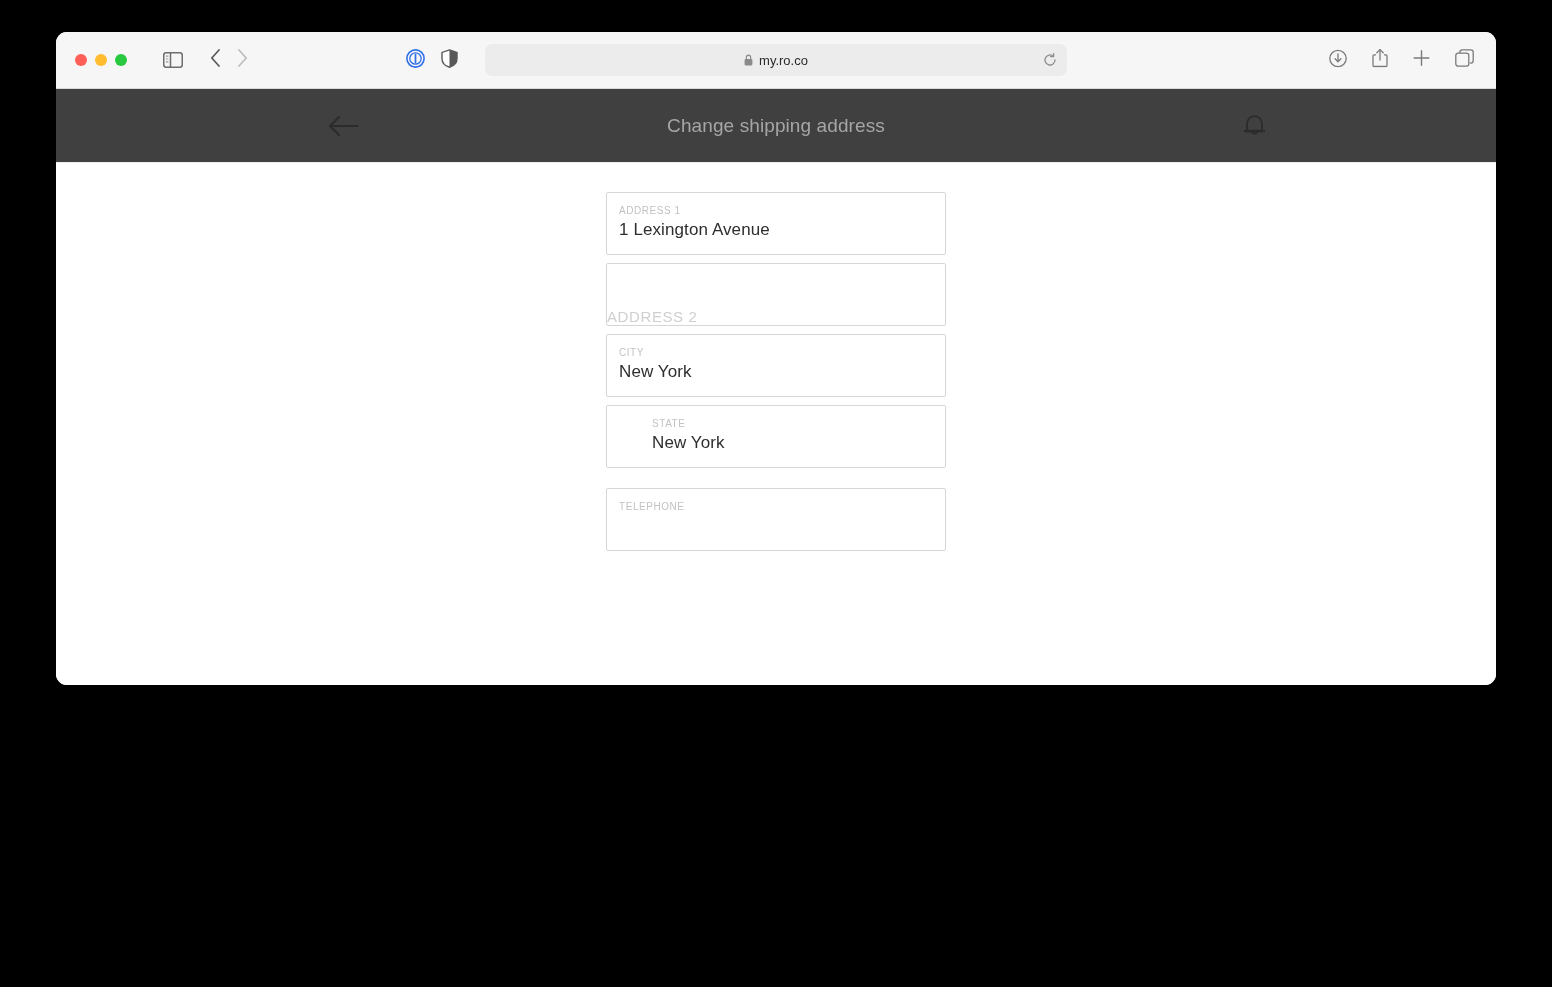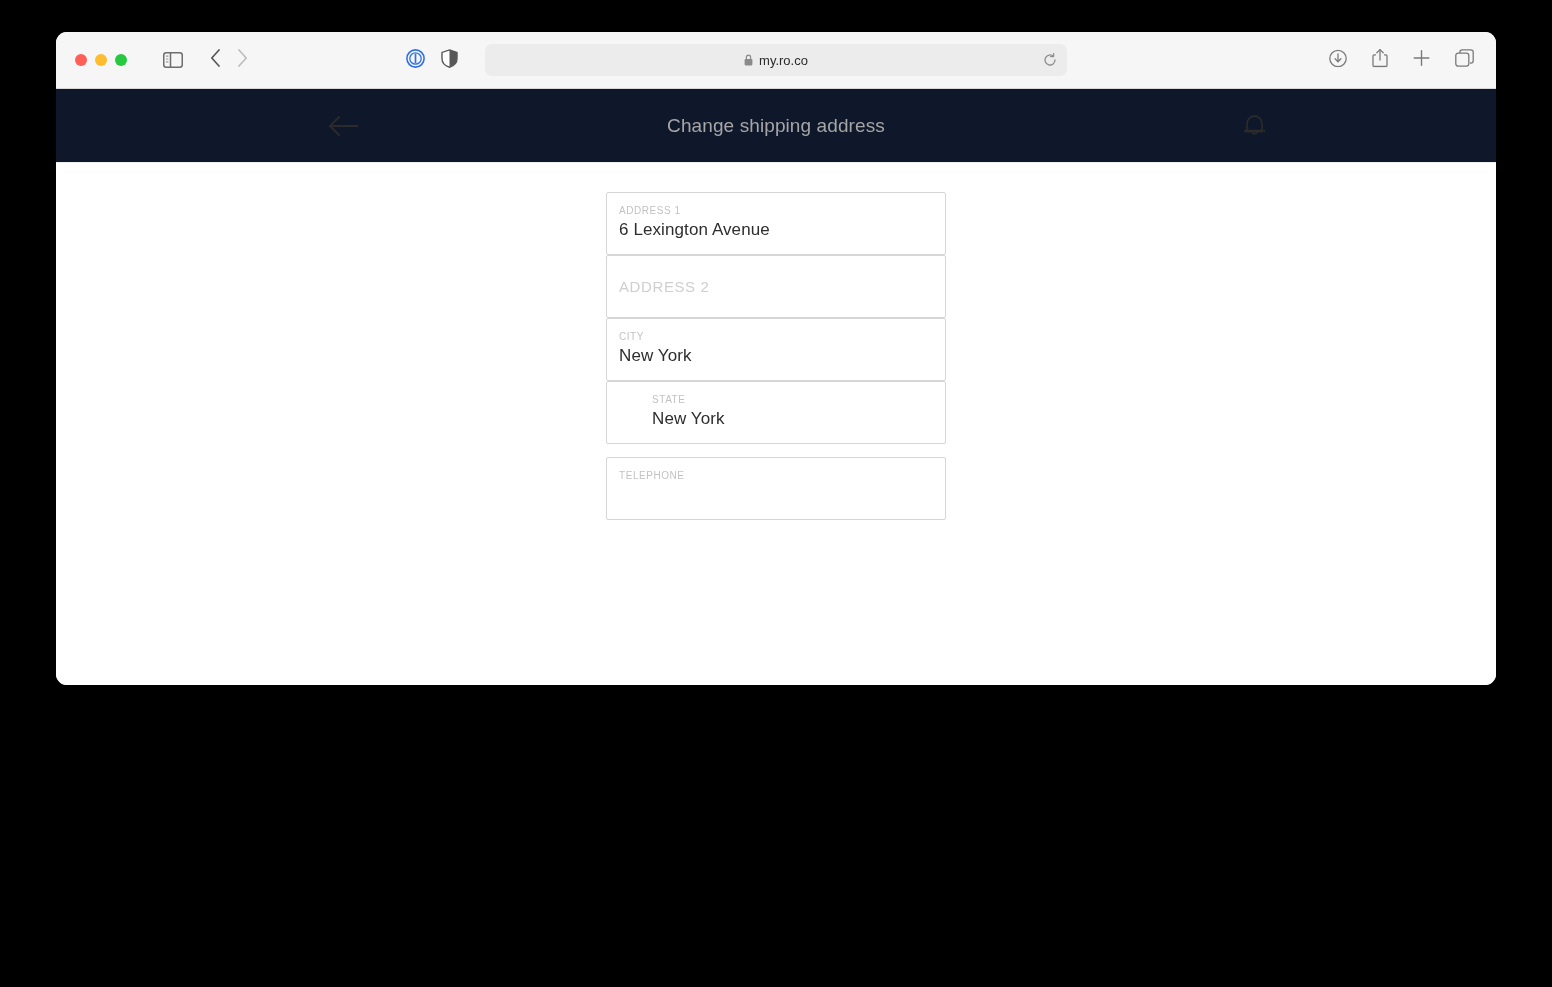--- a/index.html
+++ b/index.html
@@ -93,21 +93,21 @@
   .page {
     position: relative;
     height: 822px;
     background: #ffffff;
     overflow: hidden;
   }
 
   .page-header {
     position: relative;
     height: 74px;
-    background: #0f172a;
+    background: #404040;
     border-bottom: 1px solid #eeeeee;
     display: flex;
     align-items: center;
   }
   .back-arrow {
     position: absolute;
     left: 272px;
     top: 50%;
     transform: translateY(-50%);
     display: flex; align-items: center;
@@ -136,20 +136,21 @@
     width: 340px;
     margin: 0 auto;
     padding-top: 29px;
   }
 
   .field {
     position: relative;
     border: 1px solid #d6d6d6;
     border-radius: 2px;
     height: 63px;
+    margin-bottom: 8px;
     padding: 11px 12px 0 12px;
     background: #ffffff;
   }
   .field-label {
     display: block;
     font-size: 10px;
     letter-spacing: 0.55px;
     color: #c2c2c2;
     text-transform: uppercase;
     line-height: 13px;
@@ -159,34 +160,34 @@
     display: block;
     font-size: 17px;
     color: #2e2e2e;
     line-height: 26px;
     letter-spacing: 0.1px;
     font-family: "Liberation Sans", sans-serif;
   }
 
   
   .field.empty {
-    padding: 0 12px;
-    display: flex;
-    align-items: center;
+    padding: 0 0;
+    display: flex;
+    align-items: flex-end;
   }
   .field.empty .field-placeholder {
     font-size: 15px;
     letter-spacing: 0.6px;
     color: #cfcfcf;
     text-transform: uppercase;
     font-family: "Liberation Sans", sans-serif;
   }
 
   .field-row { display: flex; gap: 9px; margin-bottom: 8px; }
-  .field-row .field { flex: 1; margin-bottom: 5px; padding-left: 45px; }
+  .field-row .field { flex: 1; margin-bottom: 12px; padding-left: 45px; }
 
   .update-button {
     margin-top: 19px;
     width: 100%;
     height: 64px;
     background: #7ce8c6;
     border: none;
     border-radius: 3px;
     font-size: 17px;
     font-weight: bold;
@@ -312,21 +313,21 @@
           <path d="M10 19.6 a2.6 2.6 0 0 0 5 0" fill="none" stroke="#2b2b2b" stroke-width="1.7" stroke-linecap="round"></path>
         </svg>
       </div>
     </div>
 
     <div class="form-wrap">
 
       
       <div class="field">
         <span class="field-label">ADDRESS 1</span>
-        <span class="field-value">6 Lexington Avenue</span>
+        <span class="field-value">1 Lexington Avenue</span>
       </div>
 
       
       <div class="field empty">
         <span class="field-placeholder">ADDRESS 2</span>
       </div>
 
       
       <div class="field">
         <span class="field-label">CITY</span>

